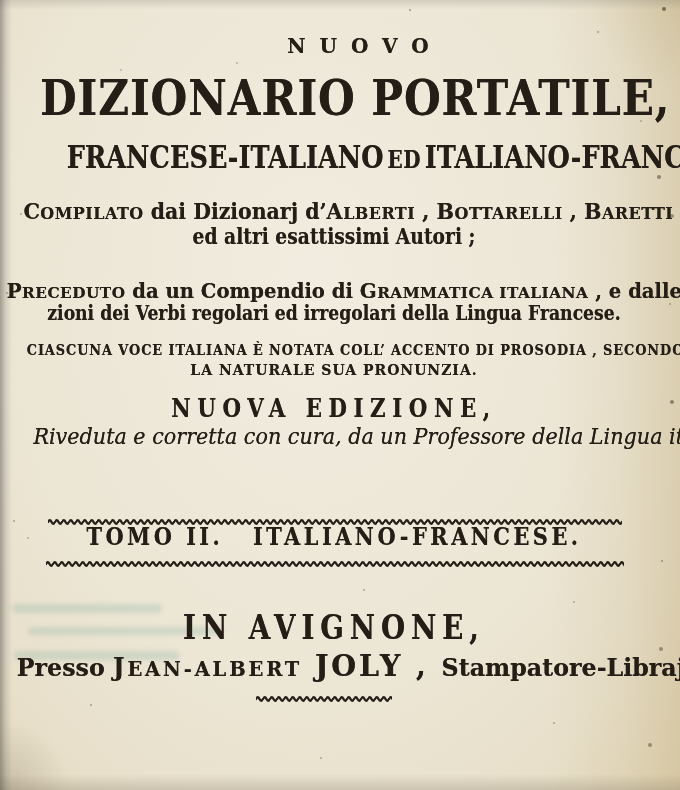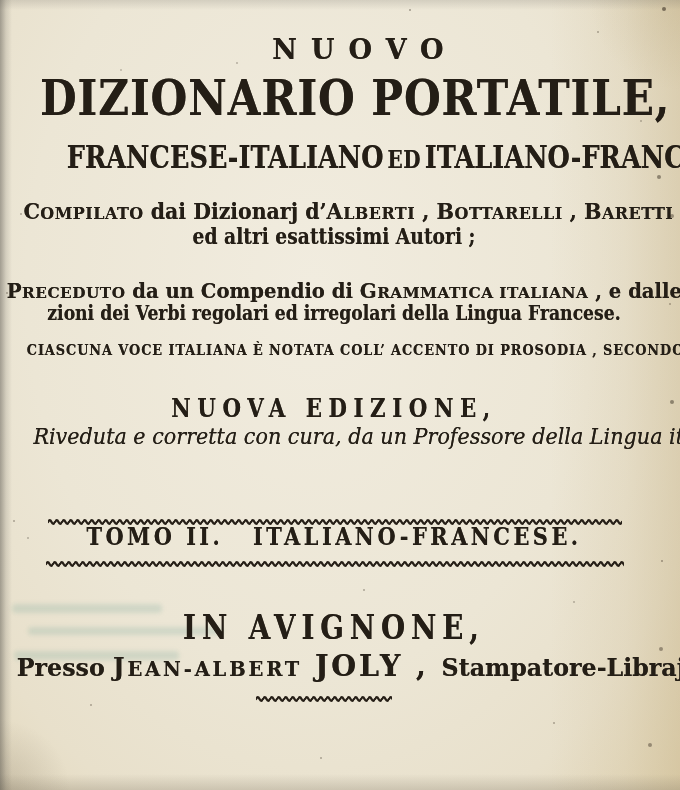--- a/index.html
+++ b/index.html
@@ -22,21 +22,21 @@
       linear-gradient(270deg, rgba(186,162,110,.30), rgba(186,162,110,.12) 55px, rgba(186,162,110,0) 130px),
       radial-gradient(circle at 0% 100%, rgba(110,100,85,.25), rgba(110,100,85,0) 70px),
       radial-gradient(circle at 100% 0%, rgba(170,150,105,.22), rgba(170,150,105,0) 90px),
       radial-gradient(ellipse at 46% 36%, #f1ecdf 0%, #ece6d5 55%, #e8e0cb 80%, #e2d6b8 100%);
   }
   .line{
     position:absolute;left:0;right:12px;text-align:center;white-space:nowrap;
     color:var(--ink);font-weight:700;line-height:1.2;
     text-shadow:0 0 .5px rgba(36,30,22,.75);
   }
-  .kicker{top:34px;font-size:27px;letter-spacing:14px;text-indent:14px;padding-left:48px;}
+  .kicker{top:34px;font-size:20px;letter-spacing:14px;text-indent:14px;padding-left:48px;}
   .main-title{top:70px;font-size:48px;letter-spacing:1px;transform:scaleX(.88);margin:0;}
   .subtitle{top:138px;font-size:32px;transform:scaleX(.80);}
   .sub-conj{font-size:22px;margin:0 5px;letter-spacing:1px;}
   .comp1{top:198px;font-size:22px;transform:scaleX(.93);}
   .comp2{top:223px;font-size:22px;transform:scaleX(.85);}
   .prec1{top:279px;font-size:20px;transform:scaleX(.98);}
   .prec2{top:301px;font-size:20px;transform:scaleX(.86);}
   .pros{font-size:14px;letter-spacing:1px;}
   .pros1{top:342px;transform:scaleX(.92);}
   .pros2{top:362px;}
@@ -117,20 +117,21 @@
     <span class="caps-sm">COMPILATO</span><span> dai Dizionarj d’</span><span class="caps-sm">ALBERTI</span><span> , </span><span class="caps-sm">BOTTARELLI</span><span> , </span><span class="caps-sm">BARETTI</span><span> ,</span>
   </div>
   <div class="line comp2">ed altri esattissimi Autori ;</div>
 
   <div class="line prec1">
     <span class="caps-sm">PRECEDUTO</span><span> da un Compendio di </span><span class="caps-sm">GRAMMATICA ITALIANA</span><span> ,  e dalle Congiuga-</span>
   </div>
   <div class="line prec2">zioni dei Verbi regolari ed irregolari della Lingua Francese.</div>
 
   <div class="line pros pros1">CIASCUNA VOCE ITALIANA È NOTATA COLL’ ACCENTO DI PROSODIA , SECONDO</div>
+  <div class="line pros pros2">LA NATURALE SUA PRONUNZIA.</div>
 
   <div class="line edizione">NUOVA EDIZIONE,</div>
 
   <div class="line script">Riveduta e corretta con cura, da un Professore della Lingua italiana.</div>
 
   <div class="rule rule1">
     <svg width="574" height="11">
       <defs>
         <pattern id="wp1" width="7" height="11" patternUnits="userSpaceOnUse">
           <path d="M0 6 Q1.75 2.5 3.5 6 T7 6" fill="none" stroke="#261f17" stroke-width="2.3" stroke-linecap="round"></path>

